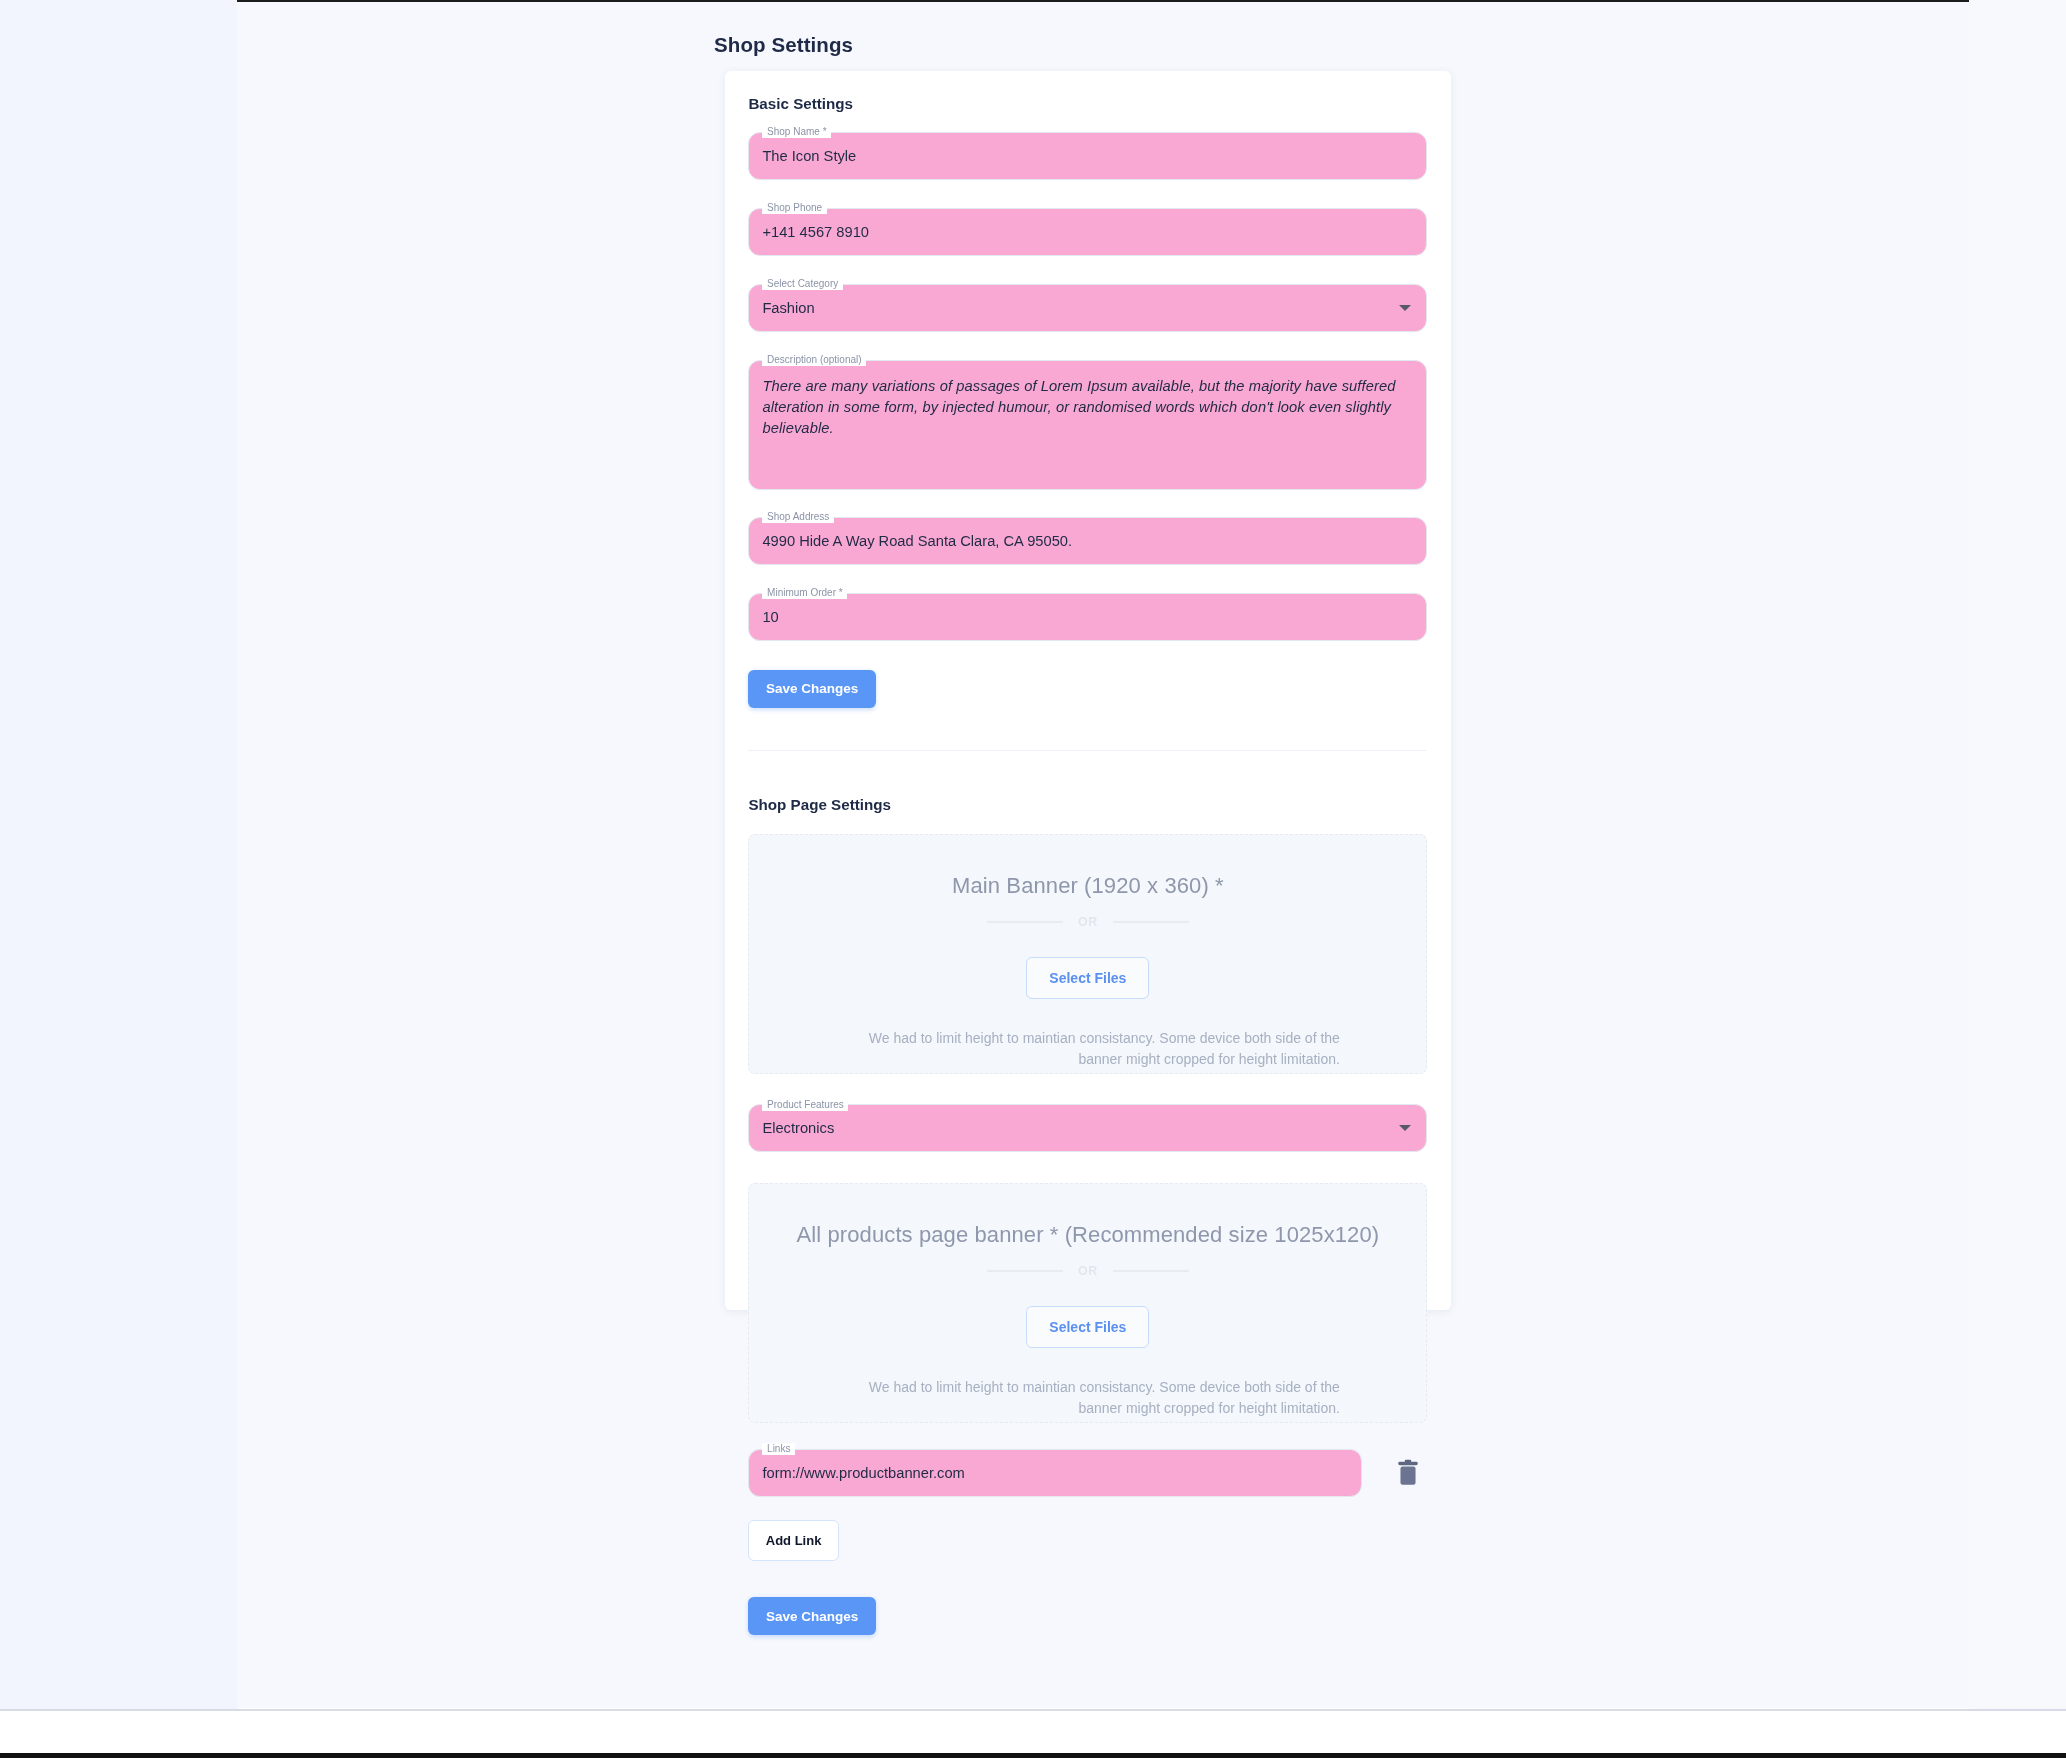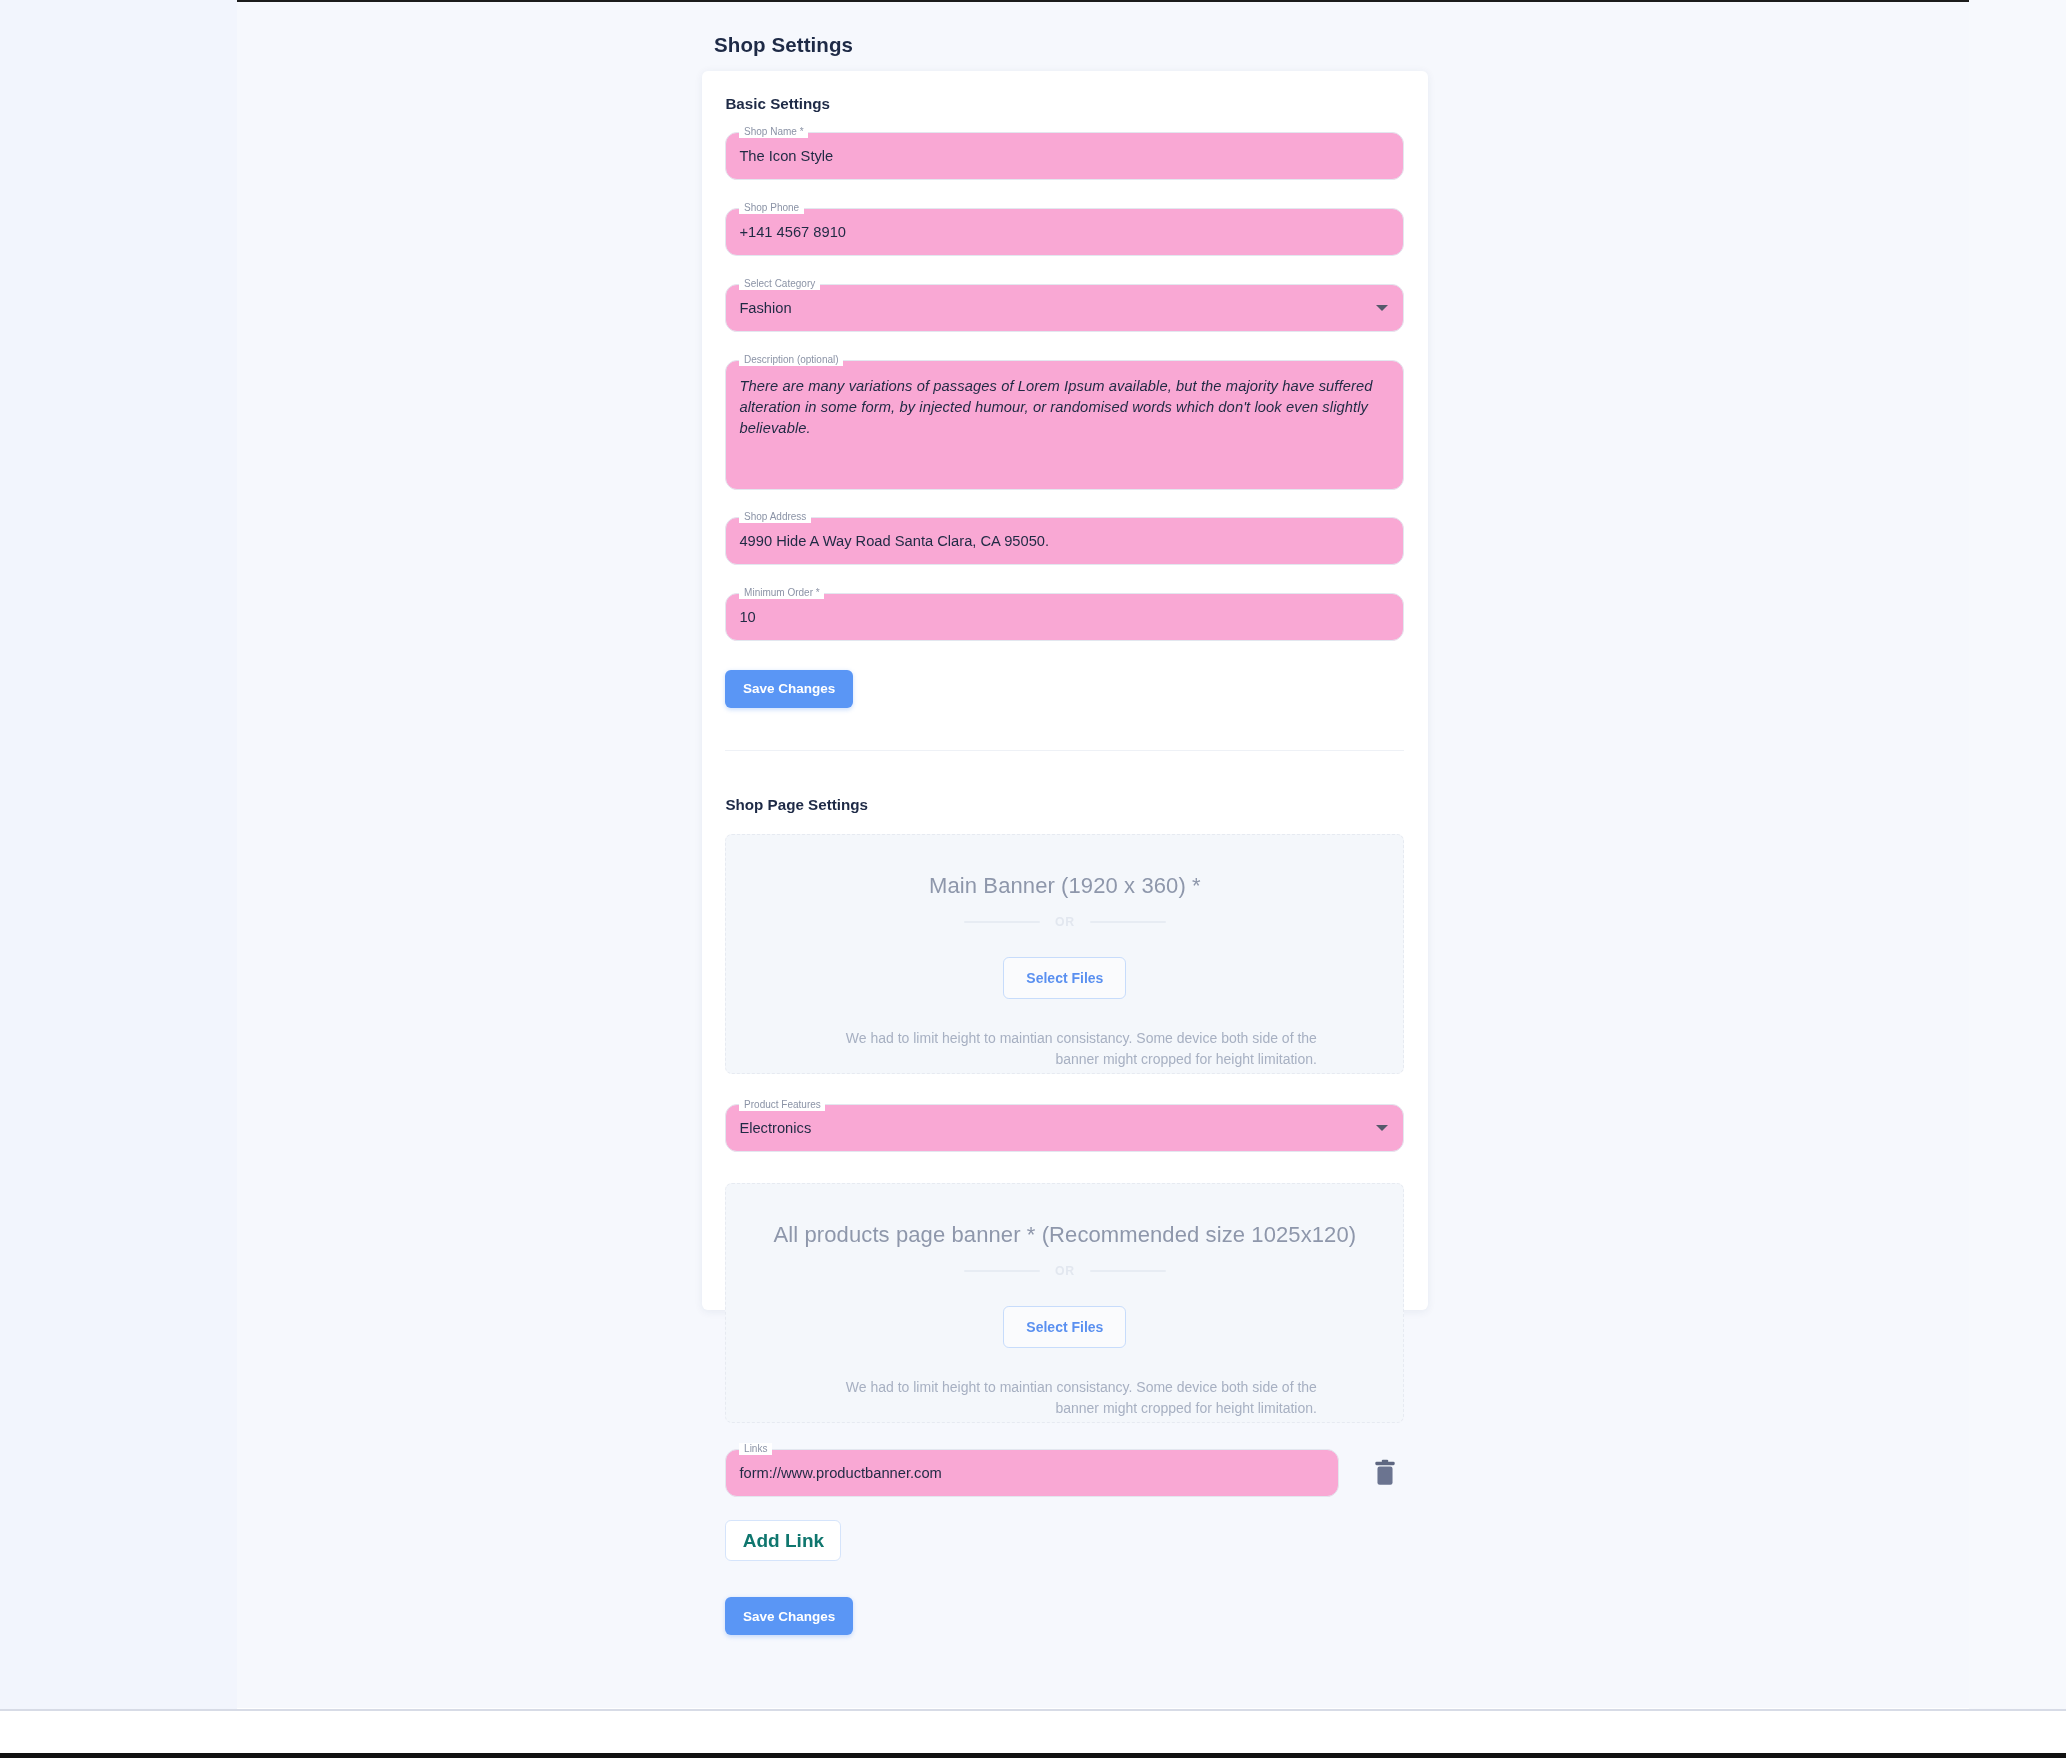--- a/index.html
+++ b/index.html
@@ -26,21 +26,21 @@
     background: #f6f8fd;
     overflow: hidden;
   }
 
   .page-title {
     position:absolute; left: 477px; top: 31px;
     font-size: 20.5px; font-weight: 700; color:#1e2a46; letter-spacing:0.1px;
   }
 
   .card {
-    position:absolute; left: 465px; top: 69px;
+    position:absolute; left: 488px; top: 69px;
     width: 726px; height: 1239px;
     background:#ffffff; border-radius: 5.9px;
     box-shadow: 0 1.8px 8.2px rgba(32,52,93,.07);
   }
 
   .section-title { font-size: 15.2px; font-weight:700; color:#1e2a46; }
 
   .inner { position:absolute; left: 23.4px; top: 23.4px; width: 679px; }
 
   
@@ -80,21 +80,21 @@
   }
   .btn-outline {
     display:inline-flex; align-items:center; justify-content:center;
     height: 42px; padding: 0 22px; border-radius: 5.9px;
     background: rgba(255,255,255,.55); color:#5a90f0;
     font-size:14px; font-weight:700; border: 1.2px solid #c7dcfb; cursor:pointer;
   }
   .btn-addlink {
     display:inline-flex; align-items:center; justify-content:center;
     height: 41px; padding: 0 16.4px; border-radius: 5.9px;
-    background:#ffffff; color:#0f766e; font-size:19px; font-weight:700;
+    background:#ffffff; color:#0f172a; font-size:13px; font-weight:700;
     border: 1.2px solid #d5e4fb; cursor:pointer;
   }
 
   .divider { width: 679px; height: 1.2px; background:#eef1f6; }
 
   
   .drop {
     width: 679px; border: 1.8px dashed #e6eaf1; border-radius: 7px;
     background:#f4f7fb; display:flex; flex-direction:column; align-items:center;
   }

